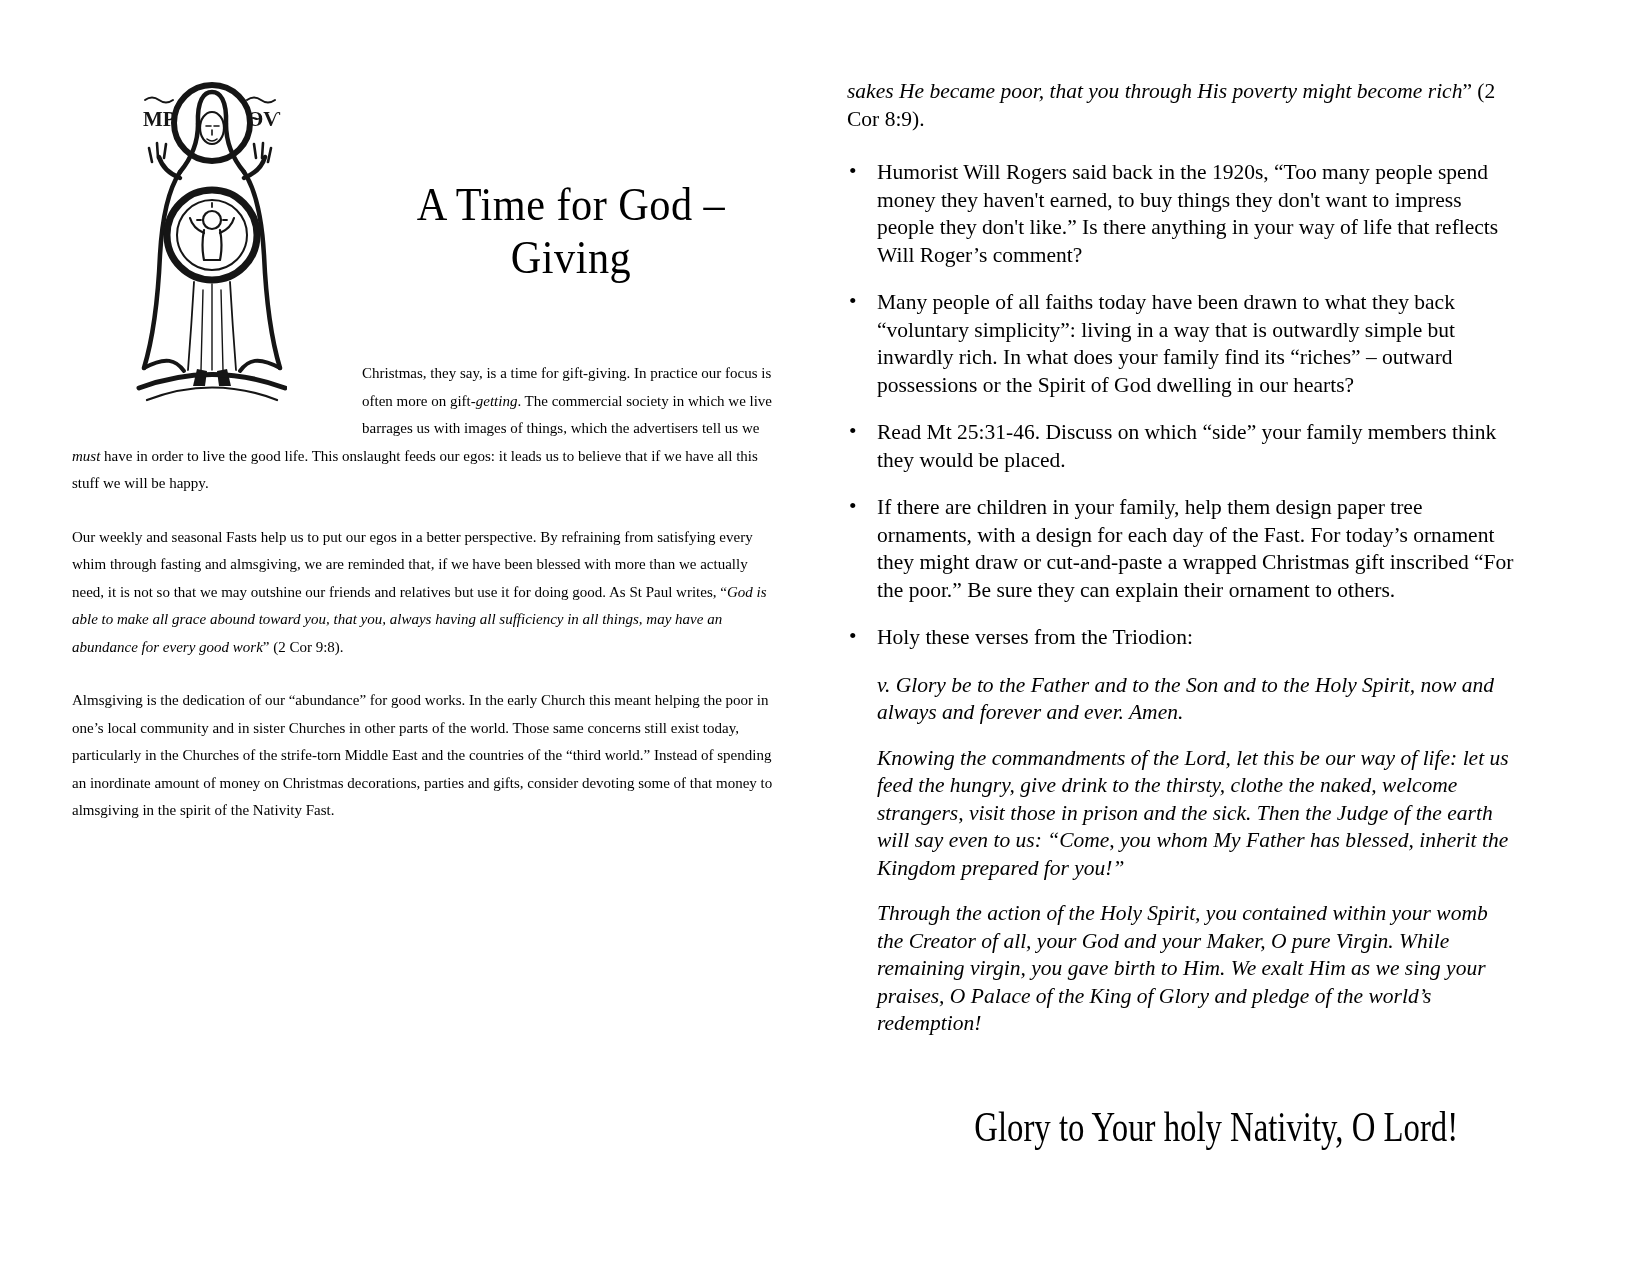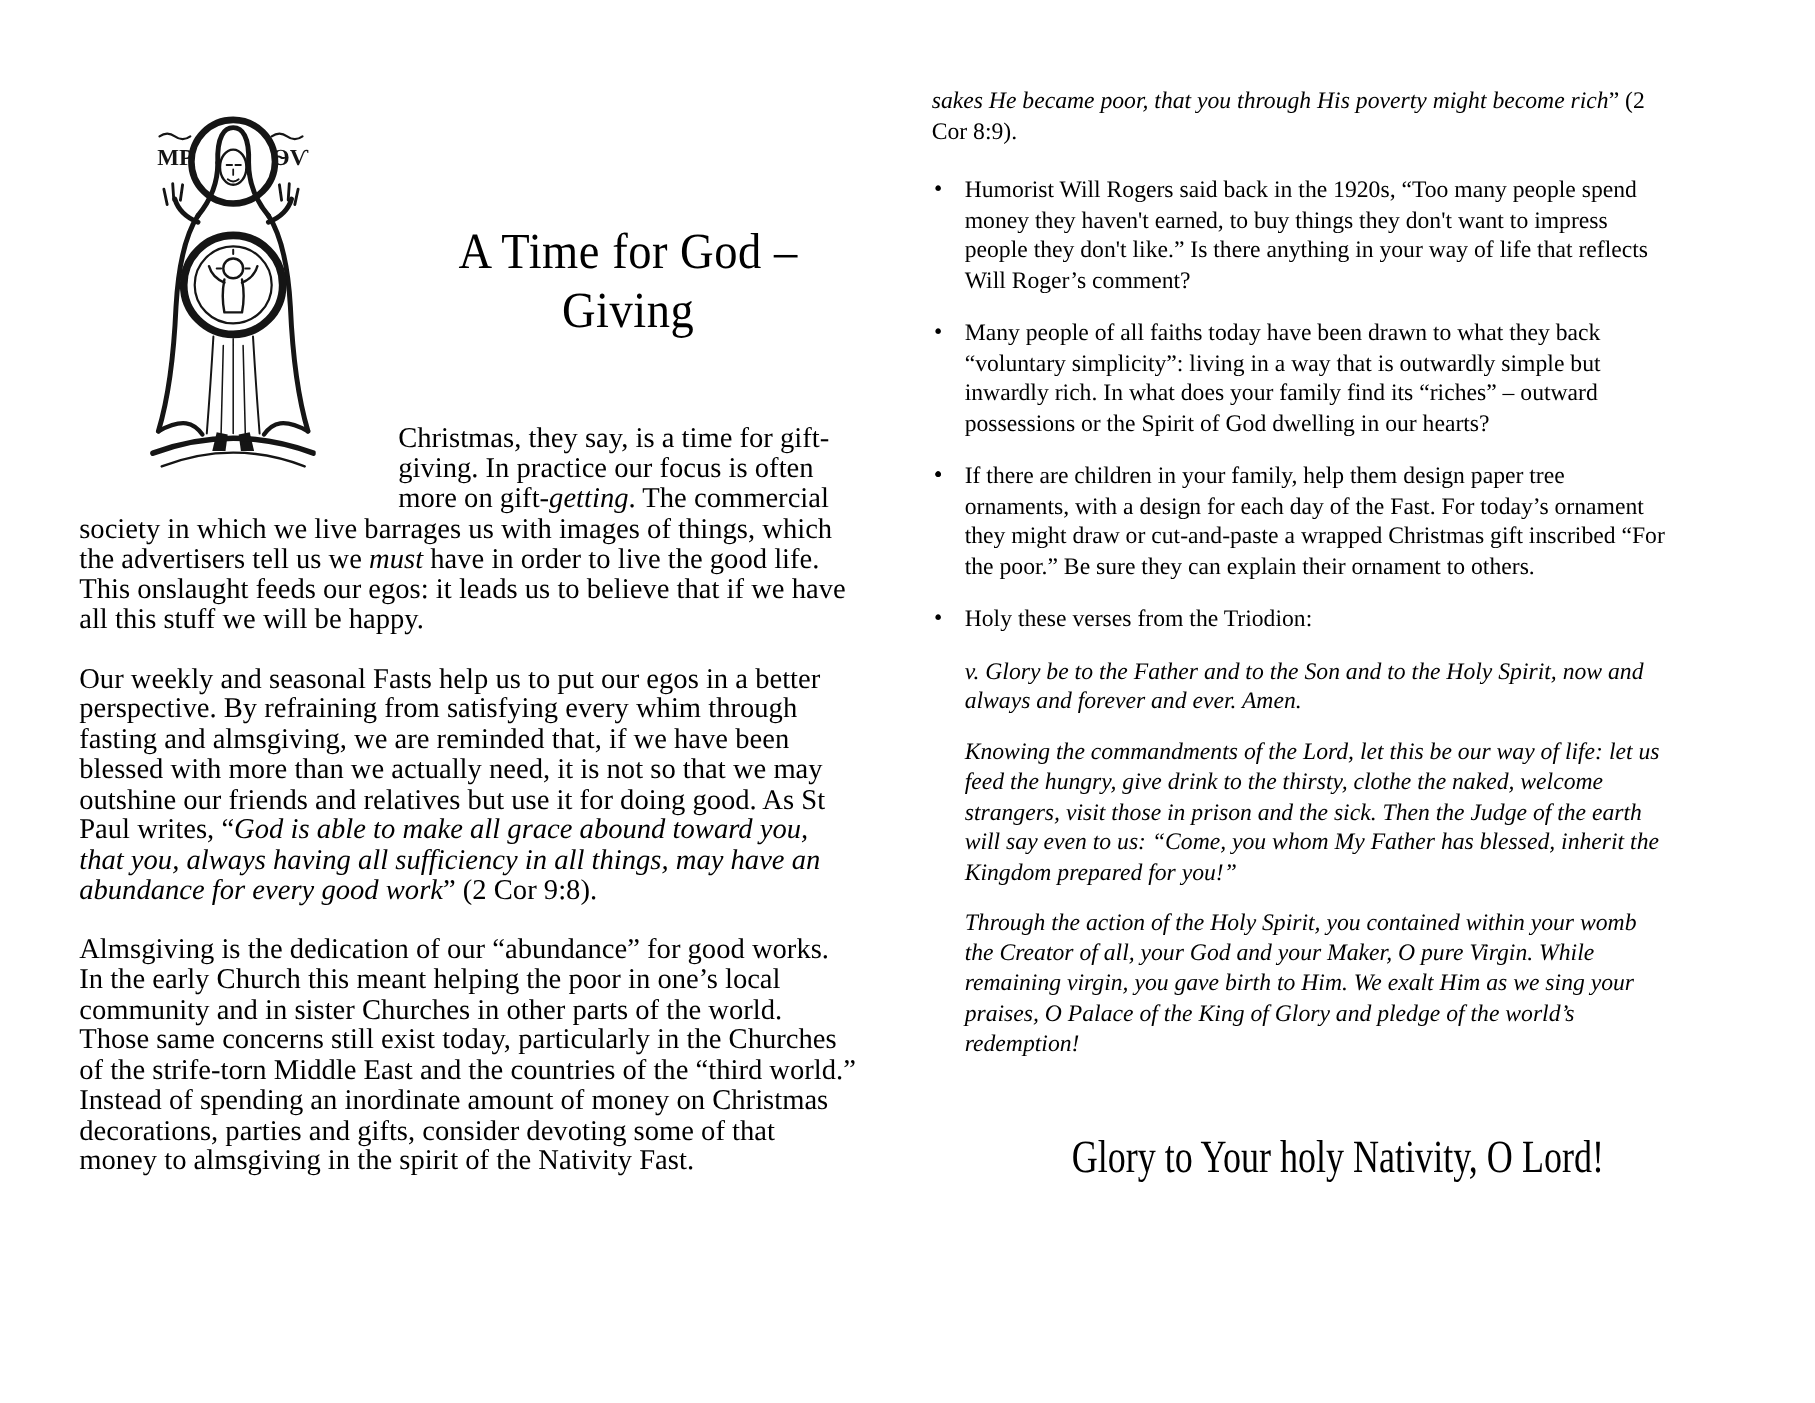--- a/index.html
+++ b/index.html
@@ -2,34 +2,34 @@
 <html><head>
 <meta charset="utf-8">
 <style>
   html,body{margin:0;padding:0;background:#e8e8e8;}
   .page{
     position:relative;width:1650px;height:1275px;background:#ffffff;
     font-family:"Liberation Serif","DejaVu Serif",serif;color:#000;
     overflow:hidden;
   }
   
-  .col-left{position:absolute;left:72px;top:84px;width:708px;}
+  .col-left{position:absolute;left:72px;top:60px;width:708px;}
   .icon-float{
     float:left;width:154px;height:340px;
     margin:10px 75px 30px 61px;
   }
   .icon-float svg{display:block;width:154px;height:340px;}
   .title{
     overflow:hidden; 
     margin:118px 0 0 0;font-weight:400;
     font-size:46px;line-height:53px;text-align:center;
     transform:scaleX(0.92);transform-origin:center;
     letter-spacing:.5px;
   }
-  .body{font-size:26px;line-height:27.5px;margin:0 0 26px 0;}
+  .body{font-size:15px;line-height:27.5px;margin:0 0 26px 0;}
   .para-first{margin-top:76px;}
   em{font-style:italic;}
   
   .col-right{position:absolute;left:847px;top:78px;width:672px;
     font-size:21.5px;line-height:27.5px;}
   .intro{margin:0 0 26px 0;}
   ul.bullets{list-style:none;margin:0;padding:0;}
   ul.bullets li{position:relative;padding-left:30px;margin:0 0 20px 0;}
   ul.bullets li .bullet-dot{
     position:absolute;left:2px;top:-1px;font-size:21.5px;
@@ -126,20 +126,21 @@
       <li>
         <span class="bullet-dot">•</span>
         <span><span>Humorist Will Rogers said back in the 1920s, “Too many people spend money they haven't earned, to buy things they don't want to impress people they don't like.” Is there anything in your way of life that reflects Will Roger’s comment?</span></span>
       </li>
       <li>
         <span class="bullet-dot">•</span>
         <span><span>Many people of all faiths today have been drawn to what they back “voluntary simplicity”: living in a way that is outwardly simple but inwardly rich. In what does your family find its “riches” – outward possessions or the Spirit of God dwelling in our hearts?</span></span>
       </li>
       <li>
         <span class="bullet-dot">•</span>
+        <span><span>Read Mt 25:31-46. Discuss on which “side” your family members think they would be placed.</span></span>
       </li>
       <li>
         <span class="bullet-dot">•</span>
         <span><span>If there are children in your family, help them design paper tree ornaments, with a design for each day of the Fast. For today’s ornament they might draw or cut-and-paste a wrapped Christmas gift inscribed “For the poor.” Be sure they can explain their ornament to others.</span></span>
       </li>
       <li>
         <span class="bullet-dot">•</span>
         <span><span>Holy these verses from the Triodion:</span></span>
       </li>
     </ul>

